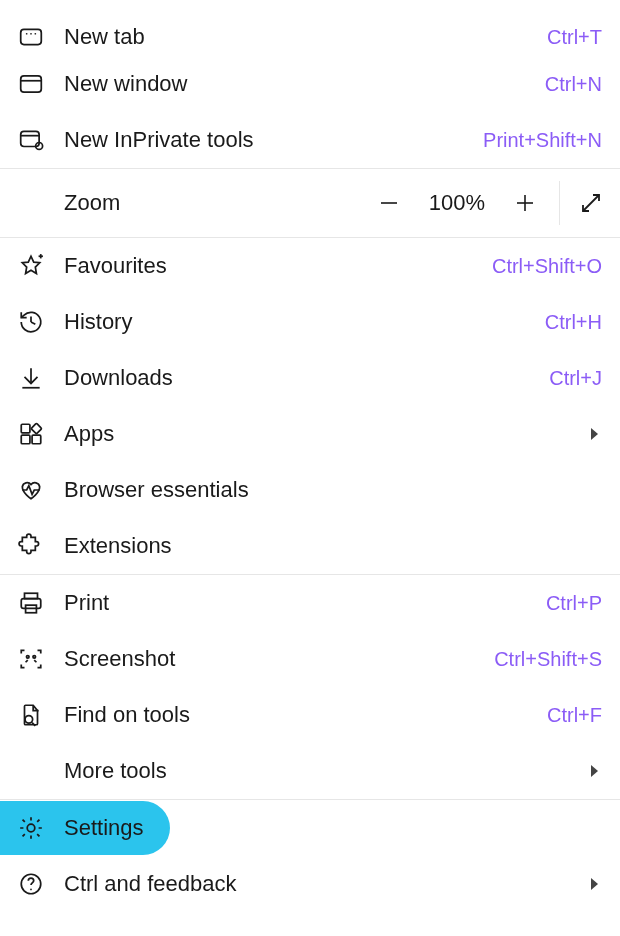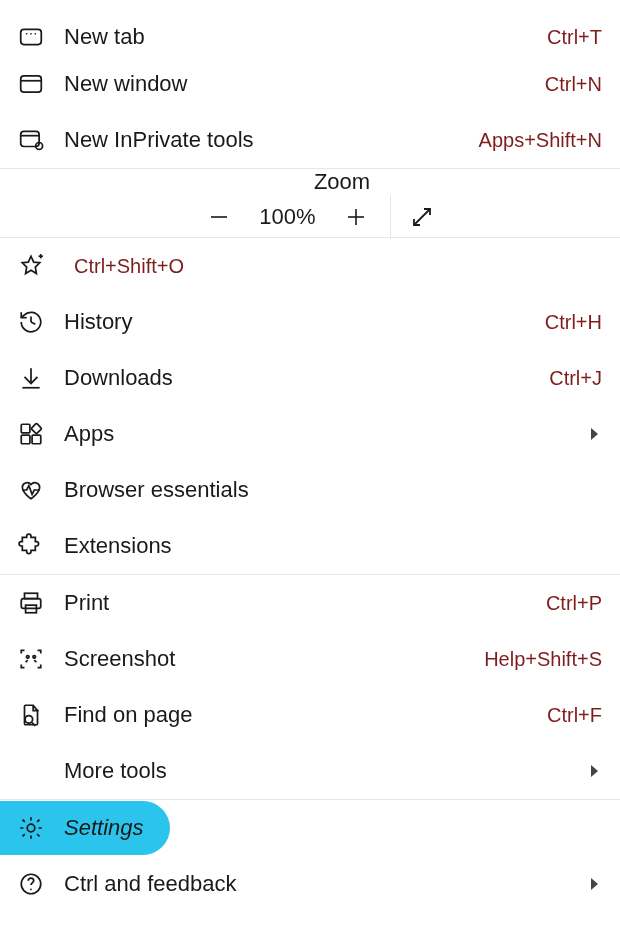--- a/index.html
+++ b/index.html
@@ -31,39 +31,38 @@
     }
     .icon-slot svg { width: 26px; height: 26px; stroke: #1a1a1a; stroke-width: 1.6; fill: none; }
     .icon-slot.empty { }
     .label {
       font-size: 22px;
       flex: 1;
       white-space: nowrap;
     }
     .shortcut {
       font-size: 20px;
-      color: #7f1d1d;
+      color: #8b5cf6;
       white-space: nowrap;
       margin-left: 10px;
     }
     .arrow-right {
       margin-left: 10px;
       width: 14px;
       display: flex;
       align-items: center;
       justify-content: center;
     }
     .arrow-right svg { width: 10px; height: 14px; fill: #444; }
     .divider { border-top: 1px solid #e6e6e6; }
     .zoom-row {
       display: flex;
       align-items: center;
       height: 68px;
       padding: 0 0 0 18px;
-      flex-direction: column;
     }
     .zoom-row .label { font-size: 22px; margin-left: 46px; }
     .zoom-controls {
       display: flex;
       align-items: center;
       height: 100%;
     }
     .zoom-btn {
       width: 64px;
       height: 100%;
@@ -97,21 +96,20 @@
       position: relative;
       left: 0;
     }
     .highlighted-wrap { position: relative; height: 56px; display: flex; align-items: center; }
     .highlighted-inner {
       position: absolute;
       left: 0; top: 0; right: 0; bottom: 0;
       display: flex;
       align-items: center;
       padding: 0 18px;
-      font-style: italic;
     }
   </style>
 </head>
 <body>
 
 <div class="menu">
 
   <div class="menu-item first">
     <span class="icon-slot">
       <svg viewBox="0 0 24 24">
@@ -138,21 +136,21 @@
 
   <div class="menu-item">
     <span class="icon-slot">
       <svg viewBox="0 0 24 24">
           <rect x="2.5" y="4" width="17" height="14" rx="3"></rect>
           <line x1="2.5" y1="8" x2="19.5" y2="8"></line>
           <circle cx="19.5" cy="17.5" r="3.2"></circle>
         </svg>
     </span>
     <span class="label">New InPrivate tools</span>
-    <span class="shortcut">Apps+Shift+N</span>
+    <span class="shortcut">Print+Shift+N</span>
   </div>
 
   <div class="divider"></div>
 
   <div class="zoom-row">
     <span class="label">Zoom</span>
     <div class="zoom-controls">
       <div class="zoom-btn">
         <svg width="24" height="24" viewBox="0 0 24 24">
             <line x1="4" y1="12" x2="20" y2="12"></line>
@@ -179,20 +177,21 @@
   <div class="divider"></div>
 
   <div class="menu-item">
     <span class="icon-slot">
       <svg viewBox="0 0 24 24">
           <path d="M12 3l2.5 5.5L20 9l-4 4 1 6-5-3-5 3 1-6-4-4 5.5-.5z"></path>
           <line x1="19" y1="3" x2="23" y2="3"></line>
           <line x1="21" y1="1" x2="21" y2="5"></line>
         </svg>
     </span>
+    <span class="label">Favourites</span>
     <span class="shortcut">Ctrl+Shift+O</span>
   </div>
 
   <div class="menu-item">
     <span class="icon-slot">
       <svg viewBox="0 0 24 24">
           <path d="M3 12a9 9 0 1 0 2.6-6.3L3 8"></path>
           <polyline points="3 3 3 8 8 8"></polyline>
           <line x1="12" y1="7" x2="12" y2="12"></line>
           <line x1="12" y1="12" x2="16" y2="14"></line>
@@ -268,33 +267,33 @@
     <span class="icon-slot">
       <svg viewBox="0 0 24 24">
           <path d="M3 7V4h3M21 7V4h-3M3 17v3h3M21 17v3h-3" stroke-dasharray="0"></path>
           <circle cx="9" cy="10" r="1.2"></circle>
           <circle cx="15" cy="10" r="1.2"></circle>
           <line x1="7" y1="15" x2="9" y2="13"></line>
           <line x1="17" y1="15" x2="15" y2="13"></line>
         </svg>
     </span>
     <span class="label">Screenshot</span>
-    <span class="shortcut">Help+Shift+S</span>
+    <span class="shortcut">Ctrl+Shift+S</span>
   </div>
 
   <div class="menu-item">
     <span class="icon-slot">
       <svg viewBox="0 0 24 24">
           <path d="M14 3H7a1 1 0 0 0-1 1v16a1 1 0 0 0 1 1h10a1 1 0 0 0 1-1V8z"></path>
           <path d="M14 3v5h5"></path>
           <circle cx="10" cy="16" r="3.5"></circle>
           <line x1="13" y1="19" x2="16" y2="22"></line>
         </svg>
     </span>
-    <span class="label">Find on page</span>
+    <span class="label">Find on tools</span>
     <span class="shortcut">Ctrl+F</span>
   </div>
 
   <div class="menu-item">
     <span class="icon-slot empty"></span>
     <span class="label">More tools</span>
     <span class="arrow-right">
       <svg viewBox="0 0 10 14">
           <path d="M1 1 L8 7 L1 13 Z"></path>
         </svg>

